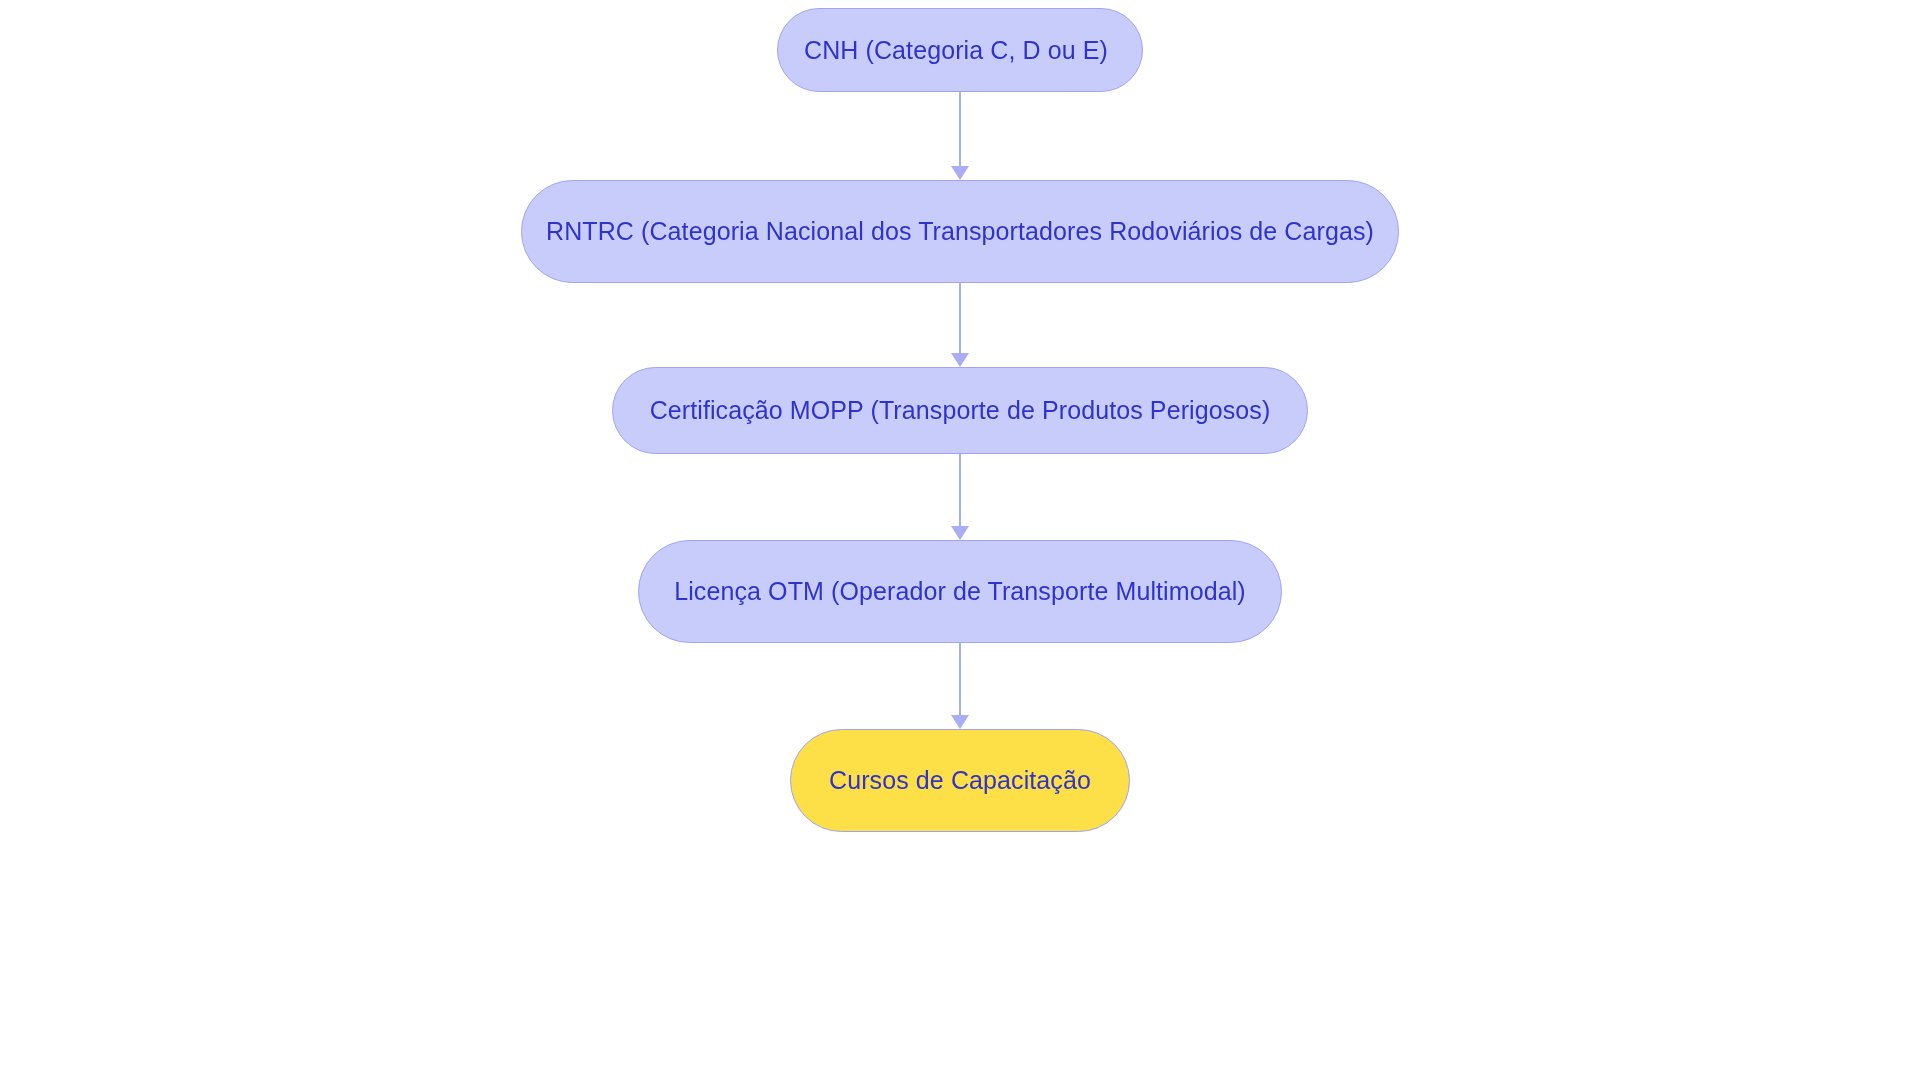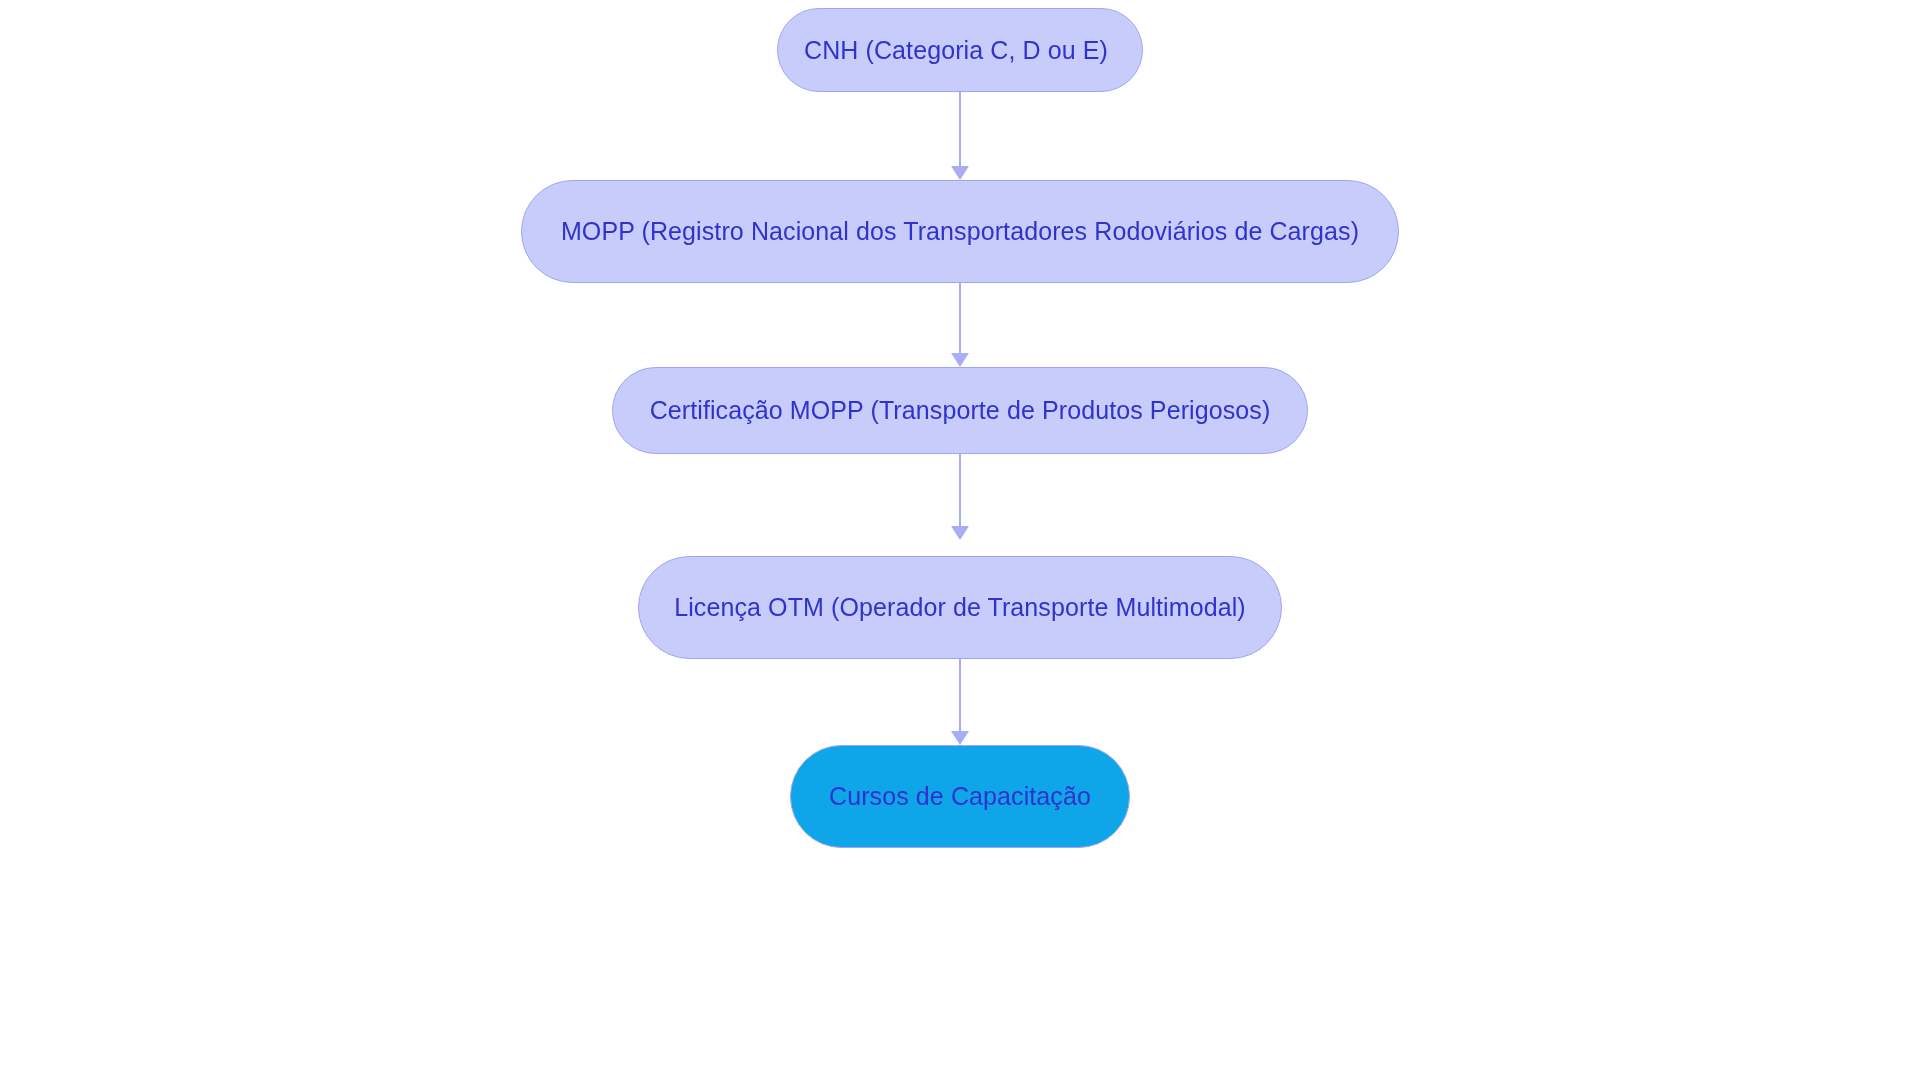--- a/index.html
+++ b/index.html
@@ -59,21 +59,21 @@
     line-height: 1.15;
     color: #2f33cc;
     font-weight: 400;
     padding: 0 34px;
   }
 
   
   .node-0 { width: 366px;  height: 84px; justify-content: flex-end; }
   .node-1 { width: 878px;  height: 103px; }
   .node-2 { width: 696px;  height: 87px; }
-  .node-3 { width: 644px;  height: 103px; margin-top: 16px; }
+  .node-3 { width: 644px;  height: 103px; }
   .node-4 { width: 340px;  height: 103px; }
 
   
   .connector {
     position: relative;
     width: 14px;
     height: 86px;
     display: flex;
     flex-direction: column;
     align-items: center;
@@ -109,21 +109,21 @@
     <div class="node node-0" style="background: rgb(200, 204, 251); border-color: rgb(159, 165, 242); color: rgb(47, 51, 204);">
       <span class="node-label" style="color: rgb(47, 51, 204);">CNH (Categoria C, D ou E)</span>
     </div>
 
     <div class="connector conn-0">
       <div class="connector-line" style="background: rgb(168, 173, 246);"></div>
       <div class="connector-head" style="border-top-color: rgb(168, 173, 246);"></div>
     </div>
 
     <div class="node node-1" style="background: rgb(200, 204, 251); border-color: rgb(159, 165, 242); color: rgb(47, 51, 204);">
-      <span class="node-label" style="color: rgb(47, 51, 204);">MOPP (Registro Nacional dos Transportadores Rodoviários de Cargas)</span>
+      <span class="node-label" style="color: rgb(47, 51, 204);">RNTRC (Categoria Nacional dos Transportadores Rodoviários de Cargas)</span>
     </div>
 
     <div class="connector conn-1">
       <div class="connector-line" style="background: rgb(168, 173, 246);"></div>
       <div class="connector-head" style="border-top-color: rgb(168, 173, 246);"></div>
     </div>
 
     <div class="node node-2" style="background: rgb(200, 204, 251); border-color: rgb(159, 165, 242); color: rgb(47, 51, 204);">
       <span class="node-label" style="color: rgb(47, 51, 204);">Certificação MOPP (Transporte de Produtos Perigosos)</span>
     </div>
@@ -135,18 +135,18 @@
 
     <div class="node node-3" style="background: rgb(200, 204, 251); border-color: rgb(159, 165, 242); color: rgb(47, 51, 204);">
       <span class="node-label" style="color: rgb(47, 51, 204);">Licença OTM (Operador de Transporte Multimodal)</span>
     </div>
 
     <div class="connector conn-3">
       <div class="connector-line" style="background: rgb(168, 173, 246);"></div>
       <div class="connector-head" style="border-top-color: rgb(168, 173, 246);"></div>
     </div>
 
-    <div class="node node-4" style="background: #0ea5e9; border-color: rgb(159, 165, 242); color: rgb(47, 51, 204);">
+    <div class="node node-4" style="background: #fde047; border-color: rgb(159, 165, 242); color: rgb(47, 51, 204);">
       <span class="node-label" style="color: rgb(47, 51, 204);">Cursos de Capacitação</span>
     </div>
 
   </div>
 </div>
 
 </body></html>

